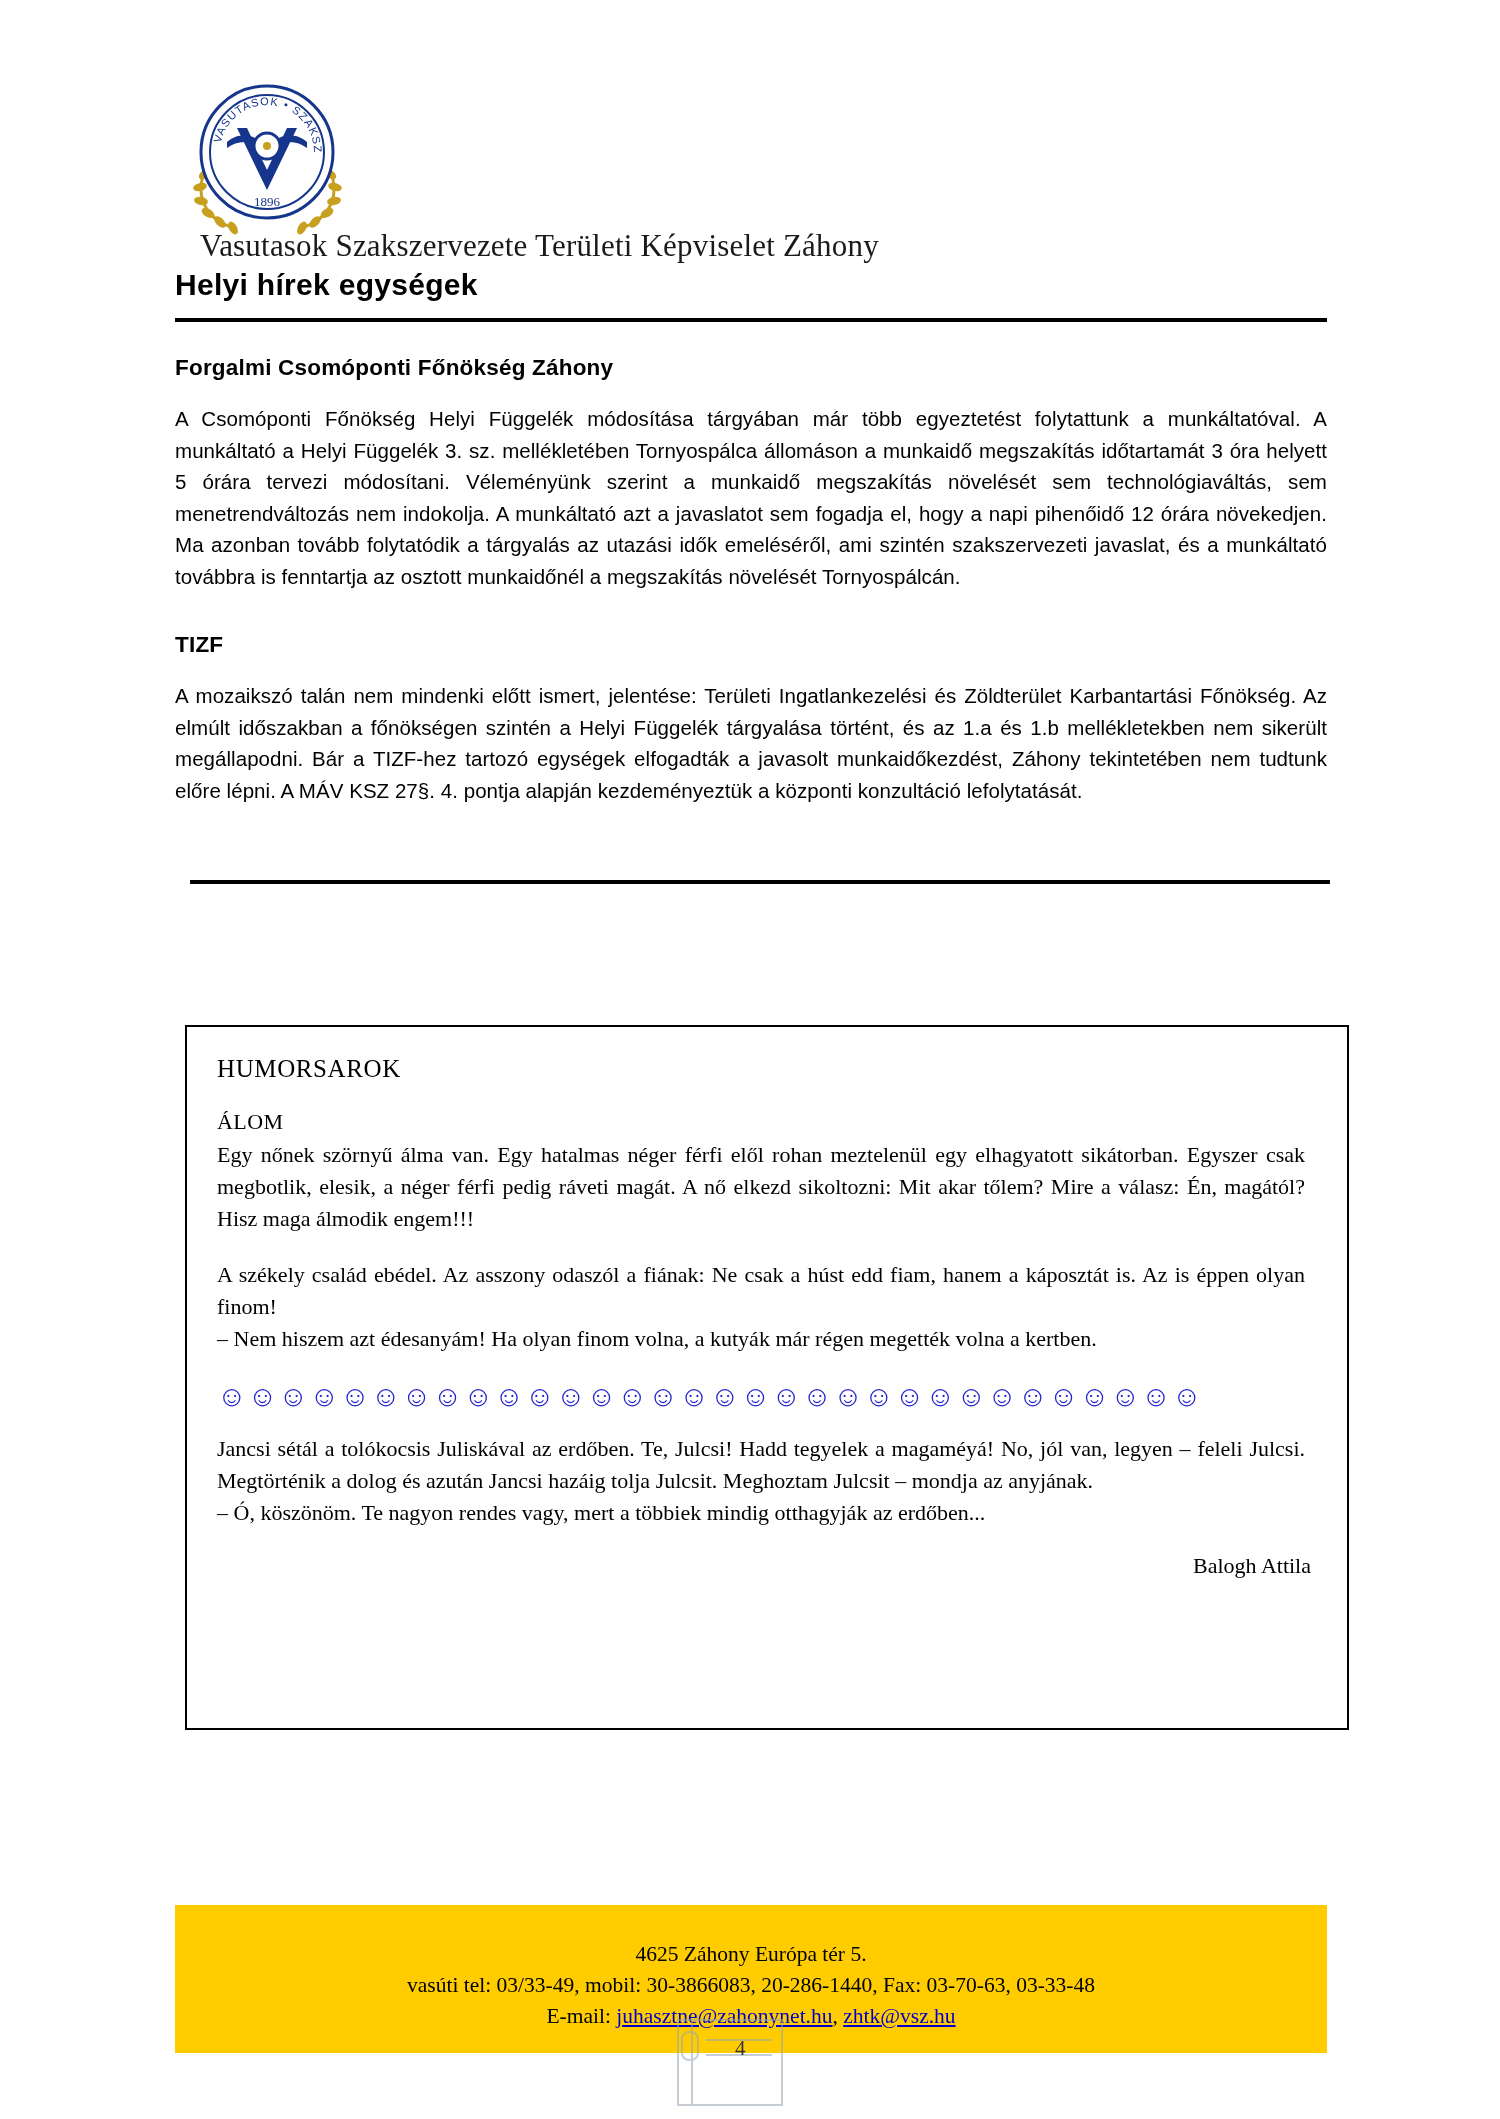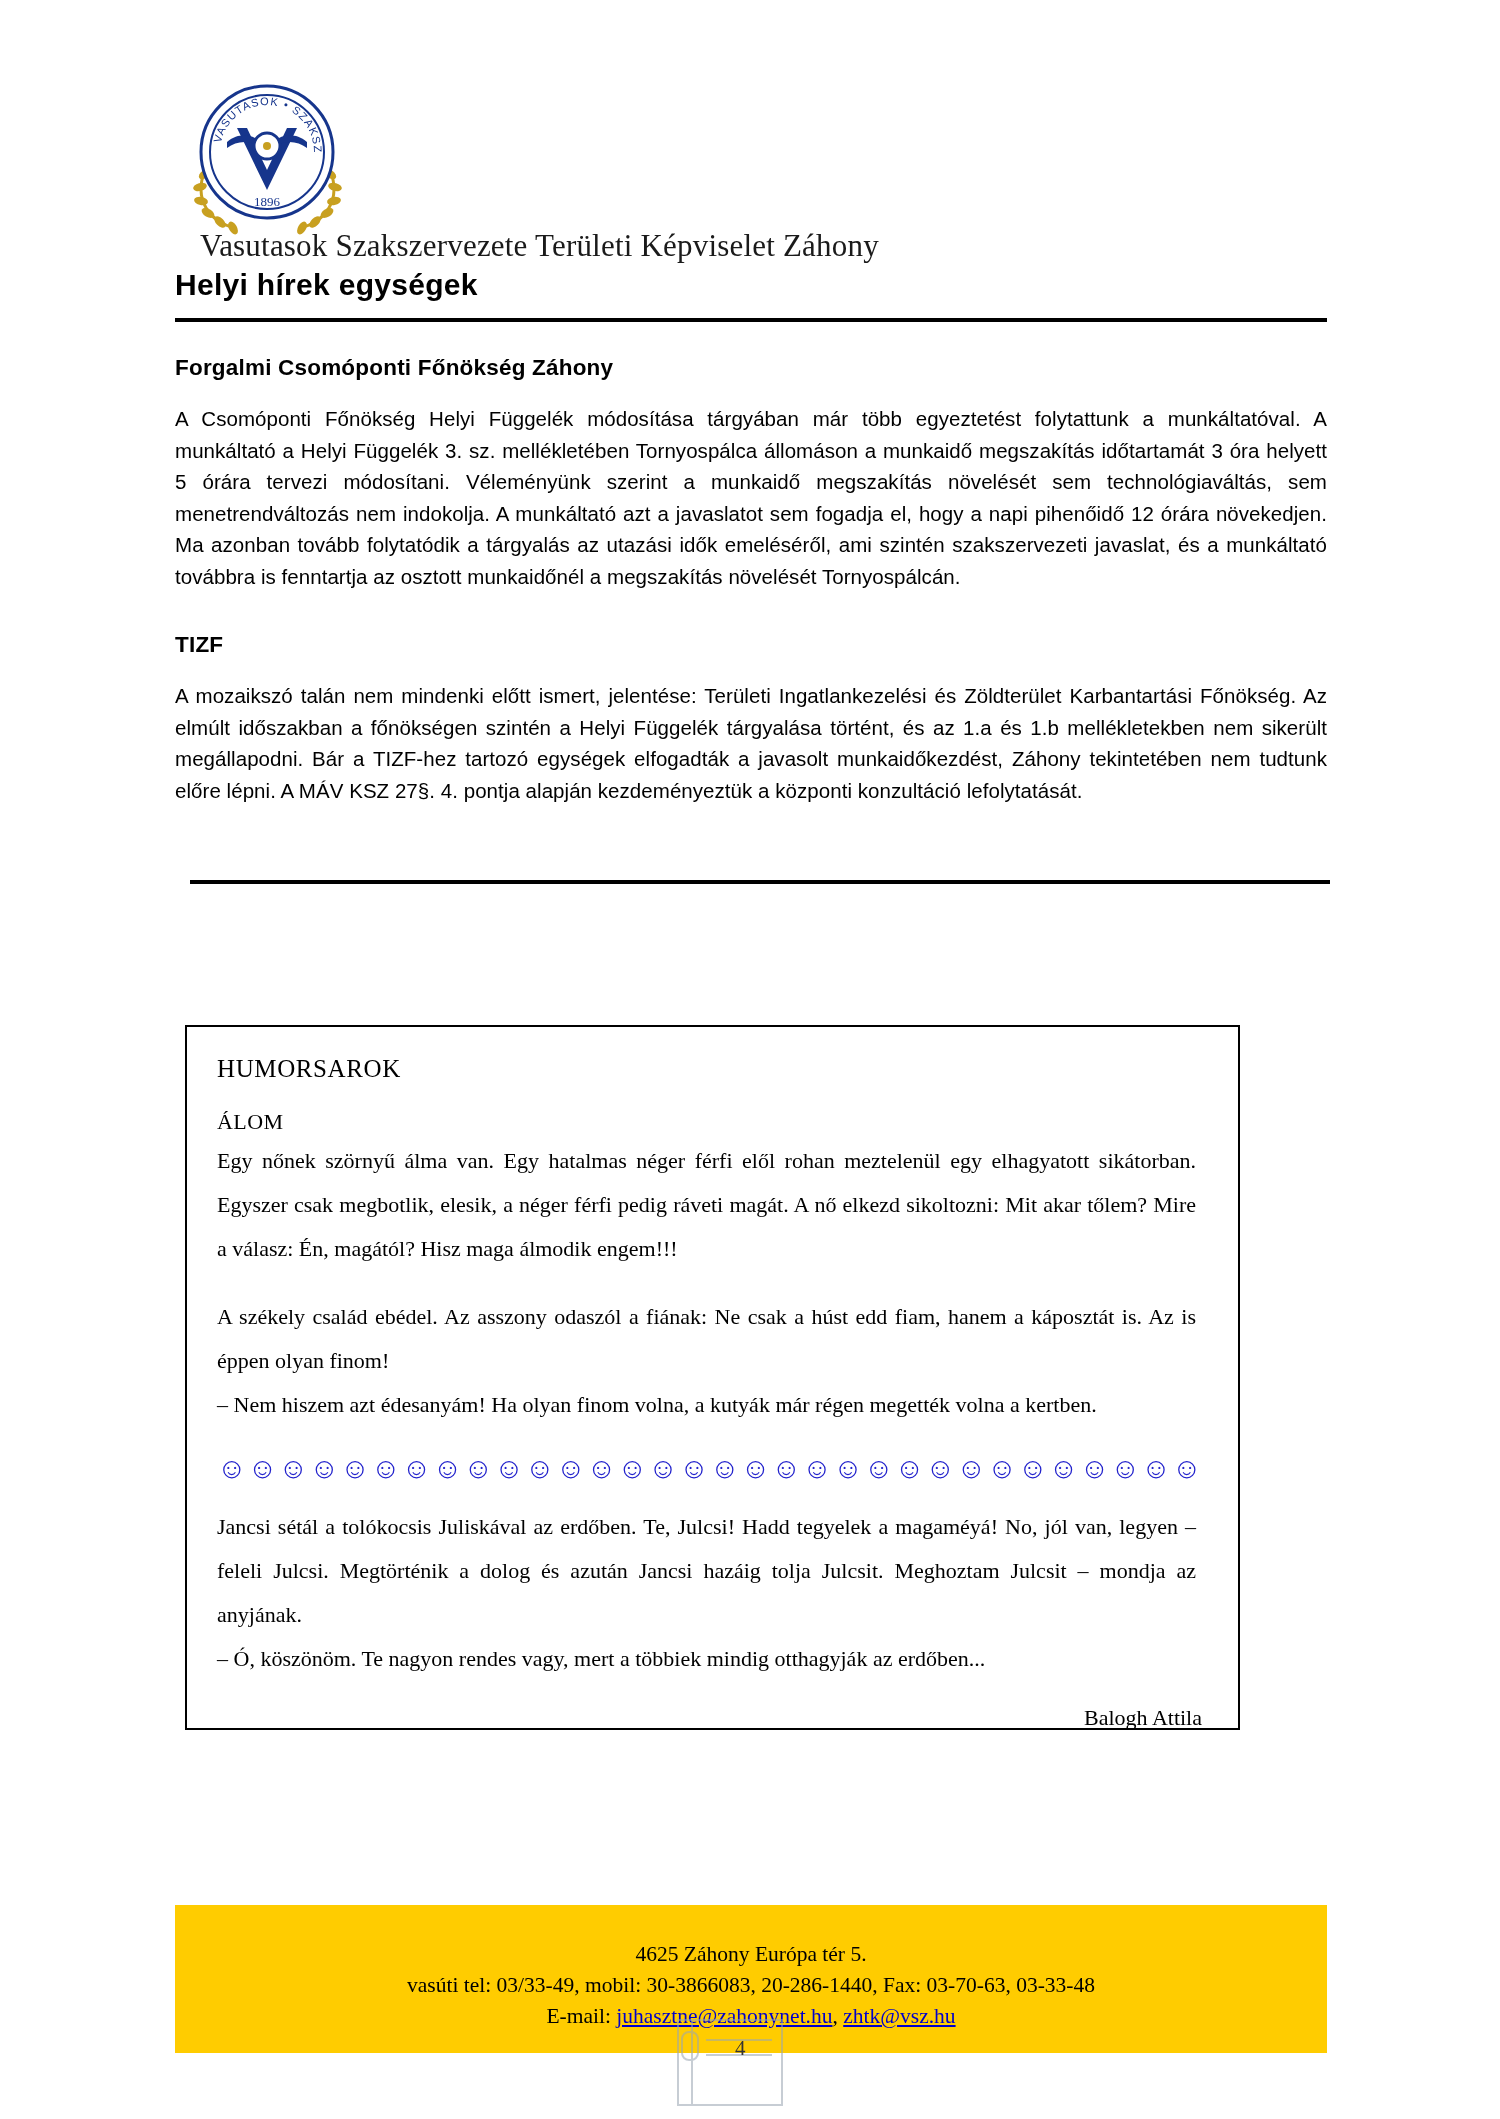--- a/index.html
+++ b/index.html
@@ -98,21 +98,21 @@
     width: 1140px;
     height: 4px;
     background: #000;
   }
 
   
   .humorbox {
     position: absolute;
     left: 185px;
     top: 1025px;
-    width: 1055px;
+    width: 1164px;
     height: 705px;
     border: 2px solid #000;
     box-sizing: border-box;
     font-family: "Liberation Serif", serif;
   }
   .humorbox .inner {
     padding: 28px 30px 0 30px;
   }
   .humor-title {
     font-family: "Liberation Serif", serif;
@@ -122,21 +122,21 @@
   }
   .joke-title {
     font-family: "Liberation Serif", serif;
     font-size: 22px;
     letter-spacing: 0.4px;
     margin: 0 0 4px 0;
   }
   .joke-text {
     font-family: "Liberation Serif", serif;
     font-size: 22px;
-    line-height: 44px;
+    line-height: 32px;
     text-align: justify;
     margin: 0 12px 0 0;
   }
   .joke-block { margin-bottom: 24px; }
   .smiley-row {
     color: #2222cc;
     font-size: 29px;
     letter-spacing: 1.2px;
     line-height: 34px;
     margin: 12px 0 20px 0;

